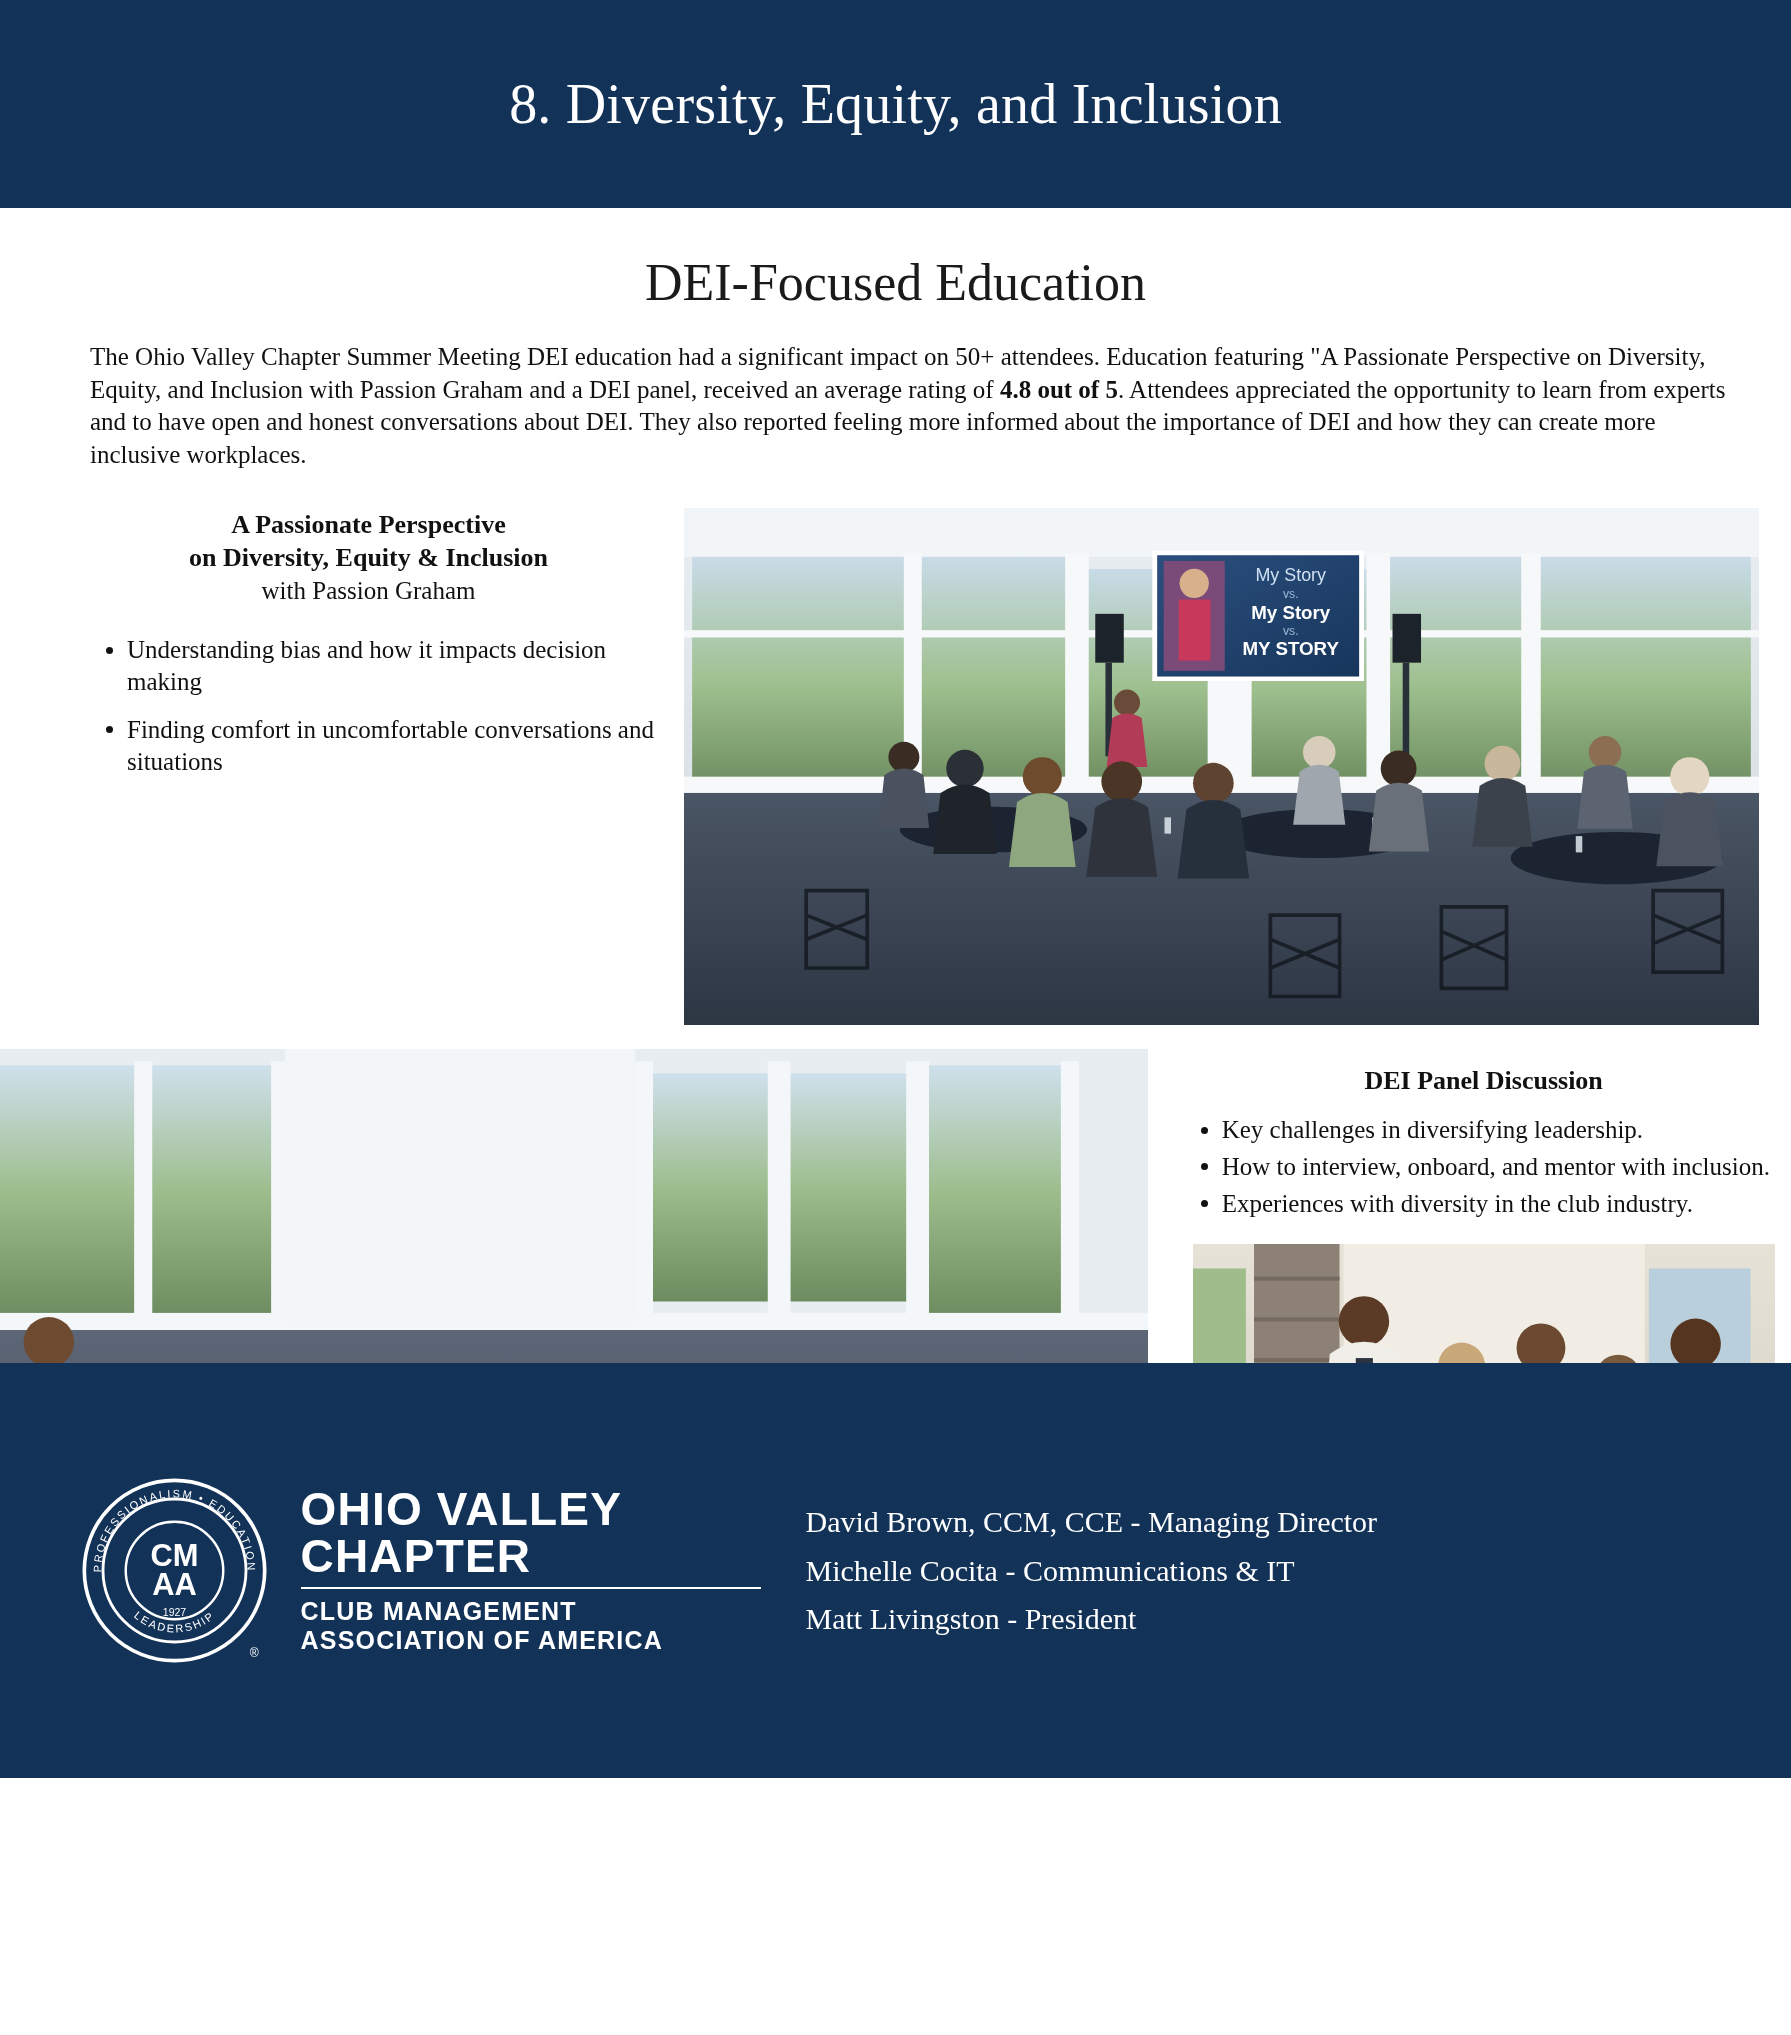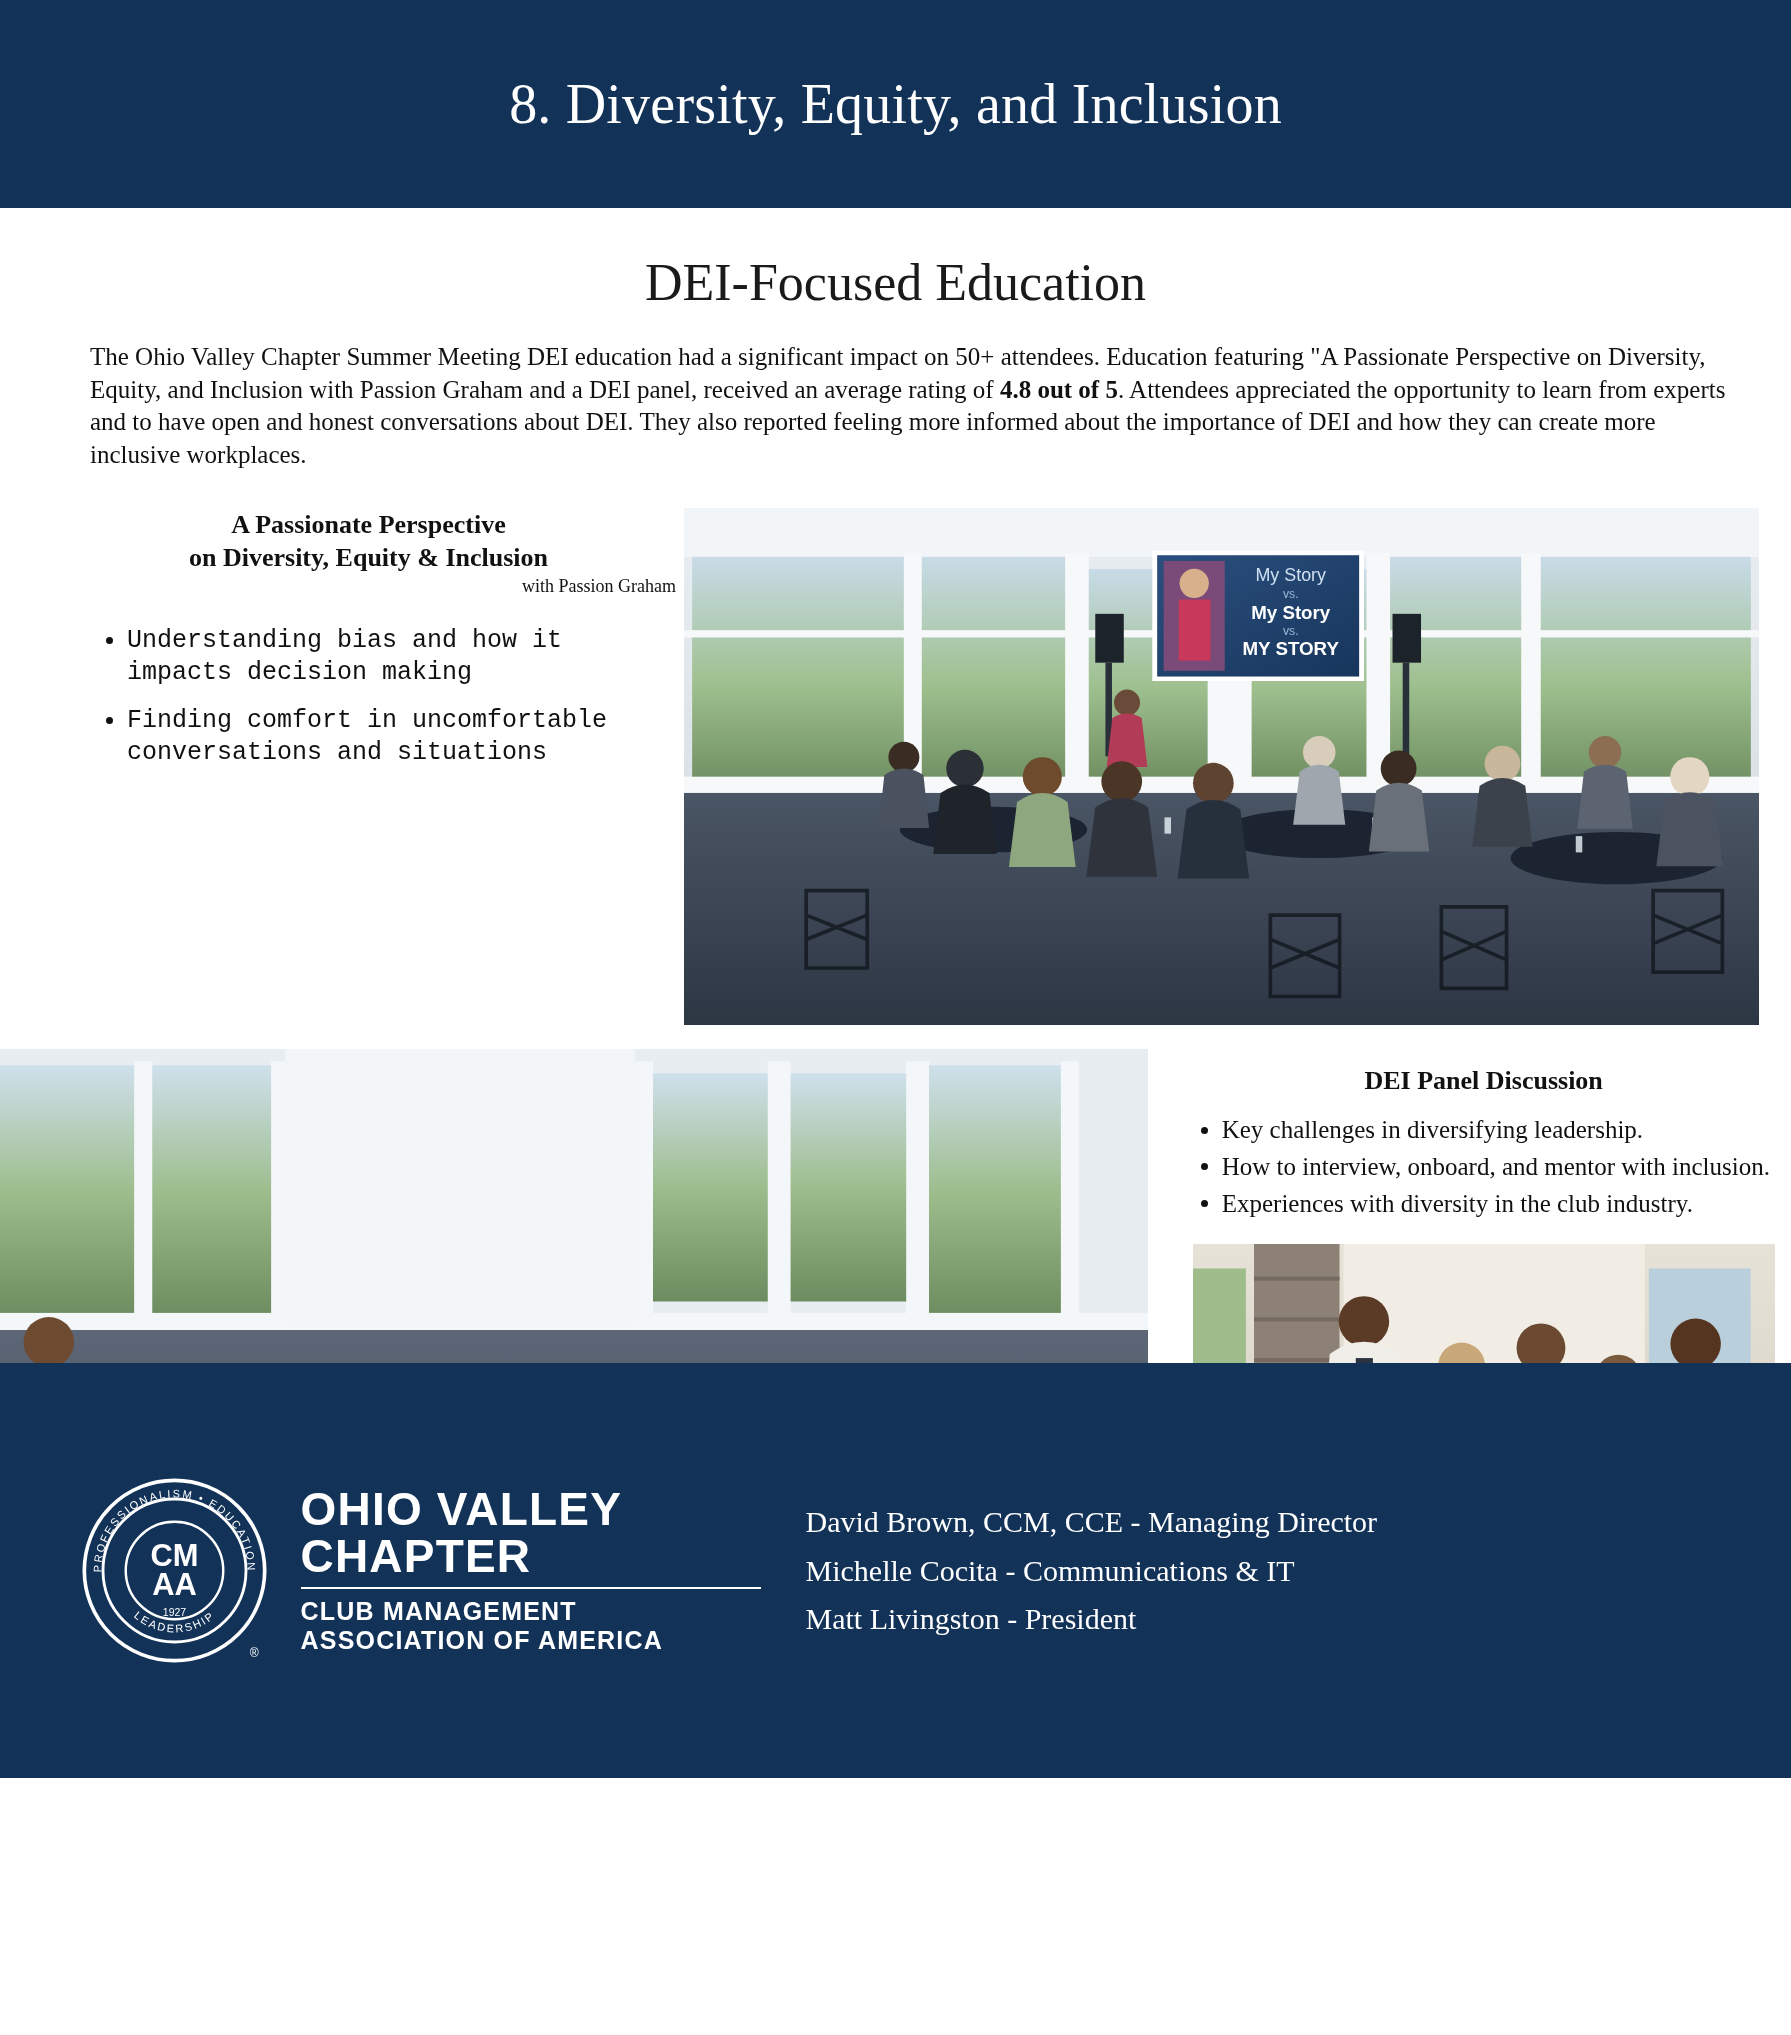--- a/index.html
+++ b/index.html
@@ -73,40 +73,39 @@
   }
   .talk-title {
     text-align: center;
     font-weight: bold;
     font-size: 26px;
     line-height: 1.27;
     color: #111;
     margin: 0 24.4px;
   }
   .talk-subtitle {
-    text-align: right;
-    font-size: 18px;
+    text-align: center;
+    font-size: 25px;
     line-height: 1.3;
     color: #111;
     margin-top: 0.8px;
     font-weight: 400;
   }
   ul.bullets {
     margin: 27px 0 0 0;
     padding-left: 45px;
     list-style: none;
   }
   ul.bullets li {
     position: relative;
     font-size: 25px;
     line-height: 1.27;
     color: #111;
     margin-bottom: 16.3px;
     padding-left: 21px;
-    font-family: Liberation Mono, monospace;
   }
   ul.bullets li::before {
     content: "";
     position: absolute;
     left: 0;
     top: 12.2px;
     width: 7px;
     height: 7px;
     border-radius: 50%;
     background: #111;

